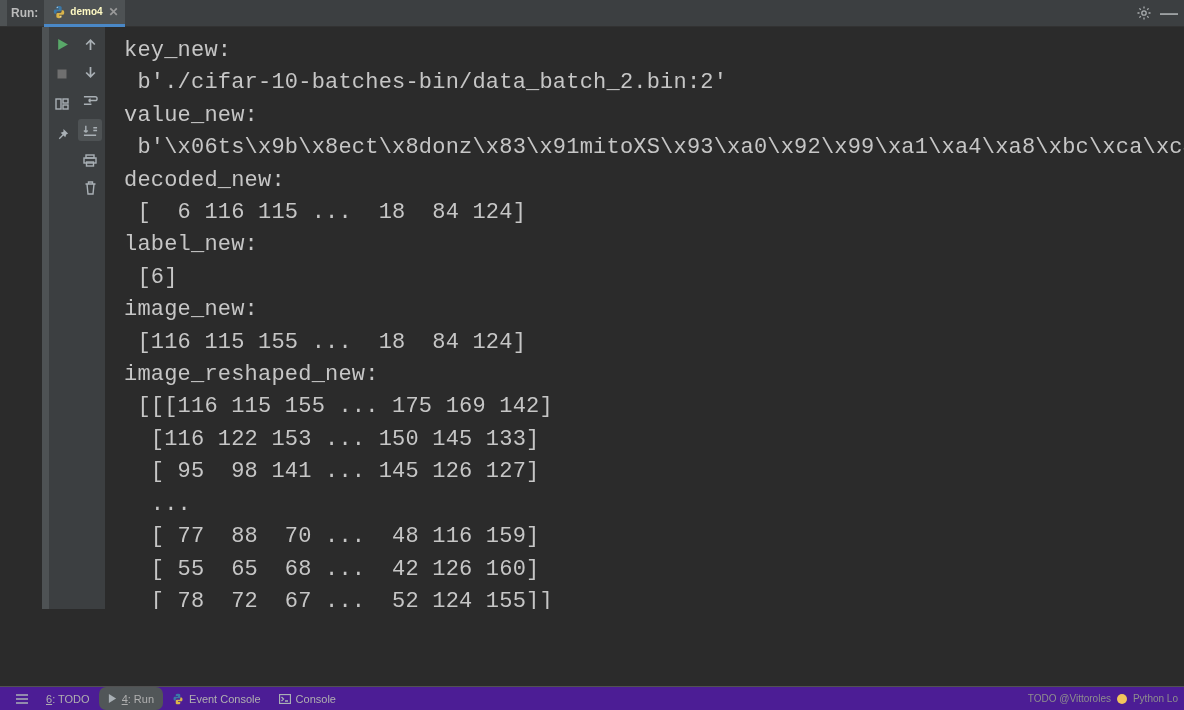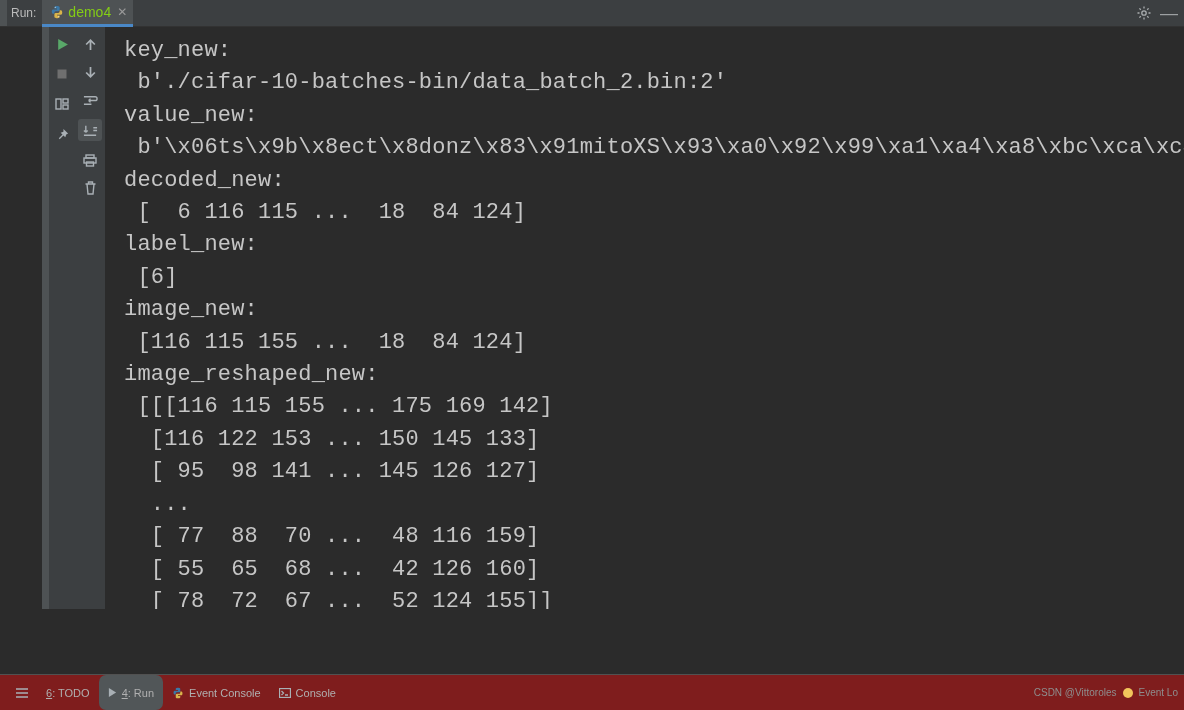--- a/index.html
+++ b/index.html
@@ -12,20 +12,21 @@
     overflow: hidden;
     position: relative;
   }
   
   .topbar {
     height: 27px;
     background: #3c3f41;
     display: flex;
     align-items: center;
     border-bottom: 1px solid #323232;
+    font-weight: bold;
   }
   .topbar-left-strip {
     width: 7px;
     height: 100%;
     background: #4e5254;
   }
   .run-label {
     font-size: 12px;
     color: #bbbbbb;
     padding: 0 6px 0 4px;
@@ -33,21 +34,21 @@
   .tab {
     display: flex;
     align-items: center;
     height: 27px;
     padding: 0 6px 0 8px;
     background: #4e5254;
     border-bottom: 3px solid #4a88c7;
     gap: 4px;
   }
   .py-icon { display:inline-flex; }
-  .tab-label { font-size: 14px; color: #84cc16; }
+  .tab-label { font-size: 10px; color: #fef9c3; }
   .tab-close { font-size: 12px; color: #9a9a9a; padding-left: 2px; }
   .topbar-spacer { flex: 1; }
   .gear-icon { padding-right: 8px; color:#9da0a2; }
   .minus-icon { padding-right: 6px; color:#9da0a2; font-size: 18px; line-height: 10px; }
 
   
   .main {
     display: flex;
     height: 582px;
     background: #2b2b2b;
@@ -105,22 +106,22 @@
     white-space: pre;
     letter-spacing: 0.2px;
   }
 
   
   .bottombar {
     position: absolute;
     bottom: 0;
     left: 0;
     right: 0;
-    height: 36px;
-    background: #7f1d1d;
+    height: 24px;
+    background: #4c1d95;
     border-top: 1px solid #515151;
     display: flex;
     font-size: 11px;
     color: #b0b0b0;
   }
   .bb-left-strip { width: 7px; height:100%; }
   .bb-item {
     display: flex;
     align-items: center;
     gap: 5px;
@@ -285,17 +286,17 @@
   </div>
   <div class="bb-item">
     <svg width="12" height="10" viewBox="0 0 12 10" fill="none" stroke="#a9b0b5" stroke-width="1.3">
         <rect x="0.5" y="0.5" width="11" height="9"></rect>
         <path d="M2.5 3l2 2-2 2M6 7h3"></path>
       </svg>
     <span>Console</span>
   </div>
   <div class="bb-spacer"></div>
   <div class="bb-right">
-    <span>CSDN @Vittoroles</span>
+    <span>TODO @Vittoroles</span>
     <span class="yellow-dot"></span>
-    <span>Event Lo</span>
+    <span>Python Lo</span>
   </div>
 </div>
 
 </body></html>

